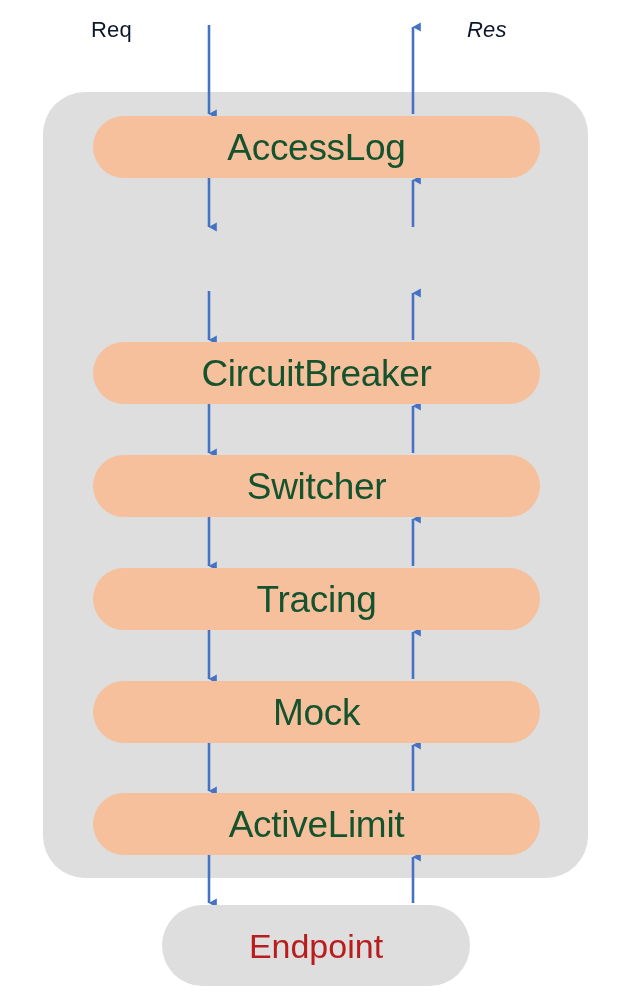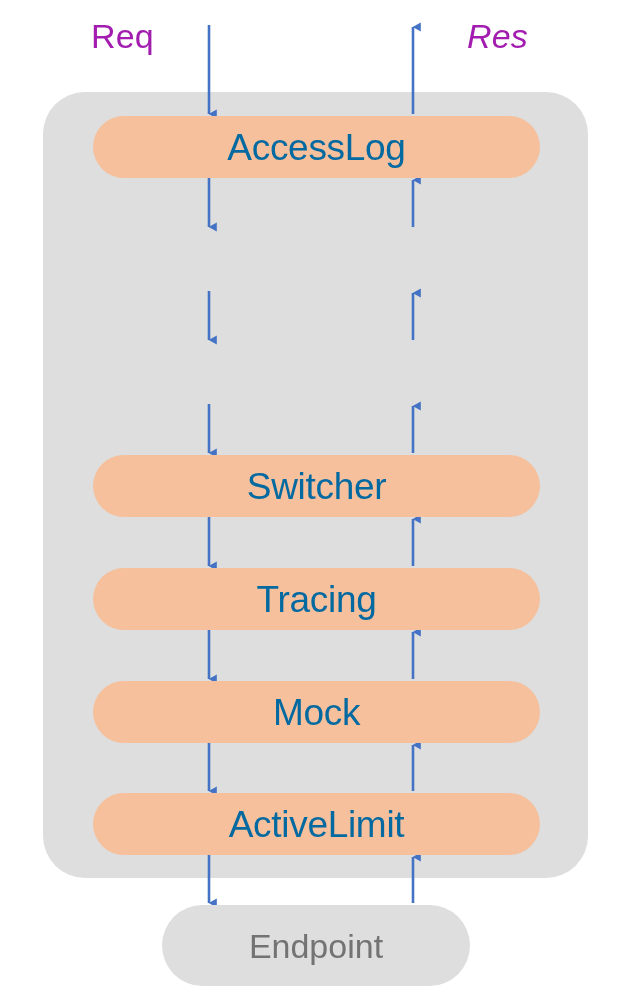--- a/index.html
+++ b/index.html
@@ -14,23 +14,23 @@
     position: relative;
     width: 627px;
     height: 998px;
     background: #ffffff;
     overflow: hidden;
   }
 
   
   .edge-label {
     position: absolute;
-    font-size: 34px;
+    font-size: 22px;
     line-height: 1;
-    color: #a21caf;
+    color: #0f172a;
     font-weight: 400;
     letter-spacing: 0.2px;
     white-space: nowrap;
   }
   #label-req { left: 91px;  top: 19px; }
   #label-res { left: 467px; top: 19px; font-style: italic; }
 
   
   #pipeline-container {
     position: absolute;
@@ -50,21 +50,21 @@
     height: 62px;
     background: #f5c09b;
     border-radius: 31px;
     display: flex;
     align-items: center;
     justify-content: center;
   }
   .filter-label {
     font-size: 37px;
     line-height: 1;
-    color: #0369a1;
+    color: #14532d;
     font-weight: 400;
     letter-spacing: -0.3px;
     white-space: nowrap;
     position: relative;
     z-index: 3;
   }
 
   
   #endpoint-box {
     position: absolute;
@@ -74,21 +74,21 @@
     height: 81px;
     background: #dedede;
     border-radius: 41px;
     display: flex;
     align-items: center;
     justify-content: center;
   }
   #endpoint-label {
     font-size: 34px;
     line-height: 1;
-    color: #737373;
+    color: #b91c1c;
     font-weight: 400;
     white-space: nowrap;
   }
 
   #arrow-layer-back { position: absolute; left: 0; top: 0; width: 627px; height: 998px; }
 </style>
 </head>
 <body>
 
 <div id="canvas">
@@ -126,20 +126,23 @@
       <line x1="413" y1="453" x2="413" y2="406" marker-end="url(#head-up)"></line>
       <line x1="413" y1="340" x2="413" y2="293" marker-end="url(#head-up)"></line>
       <line x1="413" y1="227" x2="413" y2="180" marker-end="url(#head-up)"></line>
       <line x1="413" y1="114" x2="413" y2="27" marker-end="url(#head-up)"></line>
     </g>
   </svg>
 
   <div class="filter-box" style="top:116px">
     <span class="filter-label">AccessLog</span>
   </div>
+  <div class="filter-box" style="top:342px">
+    <span class="filter-label">CircuitBreaker</span>
+  </div>
   <div class="filter-box" style="top:568px">
     <span class="filter-label">Tracing</span>
   </div>
   <div class="filter-box" style="top:455px">
     <span class="filter-label">Switcher</span>
   </div>
   <div class="filter-box" style="top:793px">
     <span class="filter-label">ActiveLimit</span>
   </div>
   <div class="filter-box" style="top:681px">

